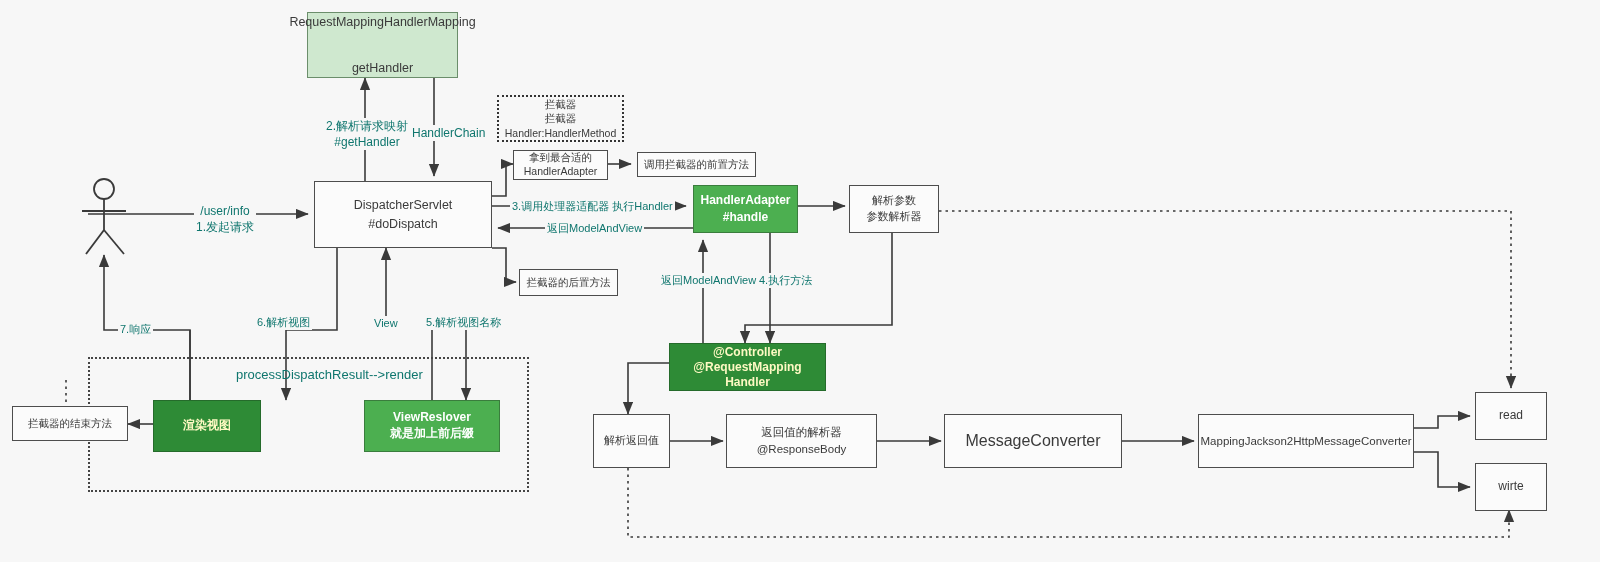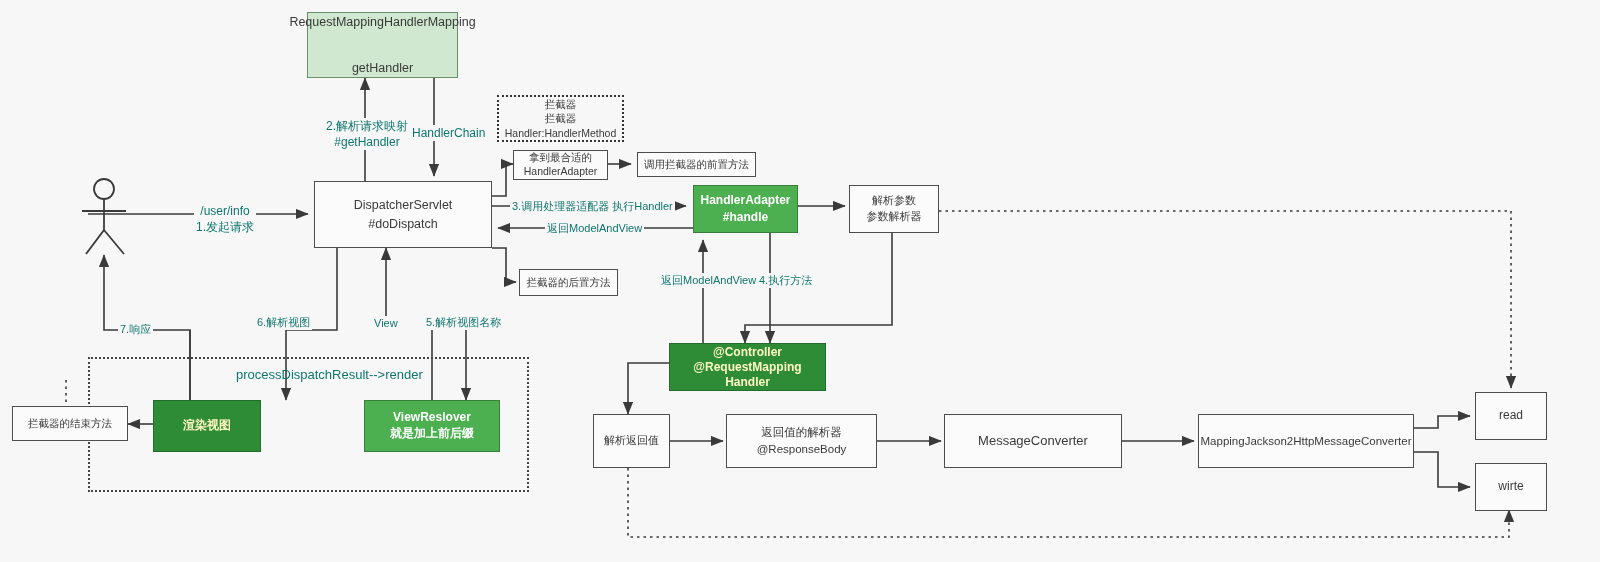--- a/index.html
+++ b/index.html
@@ -177,21 +177,21 @@
 
   <div class="node" style="left:593px;top:414px;width:77px;height:54px;font-size:11px;">
     <span class="ln">解析返回值</span>
   </div>
 
   <div class="node" style="left:726px;top:414px;width:151px;height:54px;font-size:11.5px;">
     <span class="ln">返回值的解析器</span>
     <span class="ln">@ResponseBody</span>
   </div>
 
-  <div class="node" style="left:944px;top:414px;width:178px;height:54px;font-size:13px;">
+  <div class="node" style="left:944px;top:414px;width:178px;height:54px;font-size:16px;">
     <span class="ln">MessageConverter</span>
   </div>
 
   <div class="node" style="left:1198px;top:414px;width:216px;height:54px;font-size:11.5px;">
     <span class="ln">MappingJackson2HttpMessageConverter</span>
   </div>
 
   <div class="node" style="left:1475px;top:392px;width:72px;height:48px;font-size:12px;">
     <span class="ln">read</span>
   </div>

